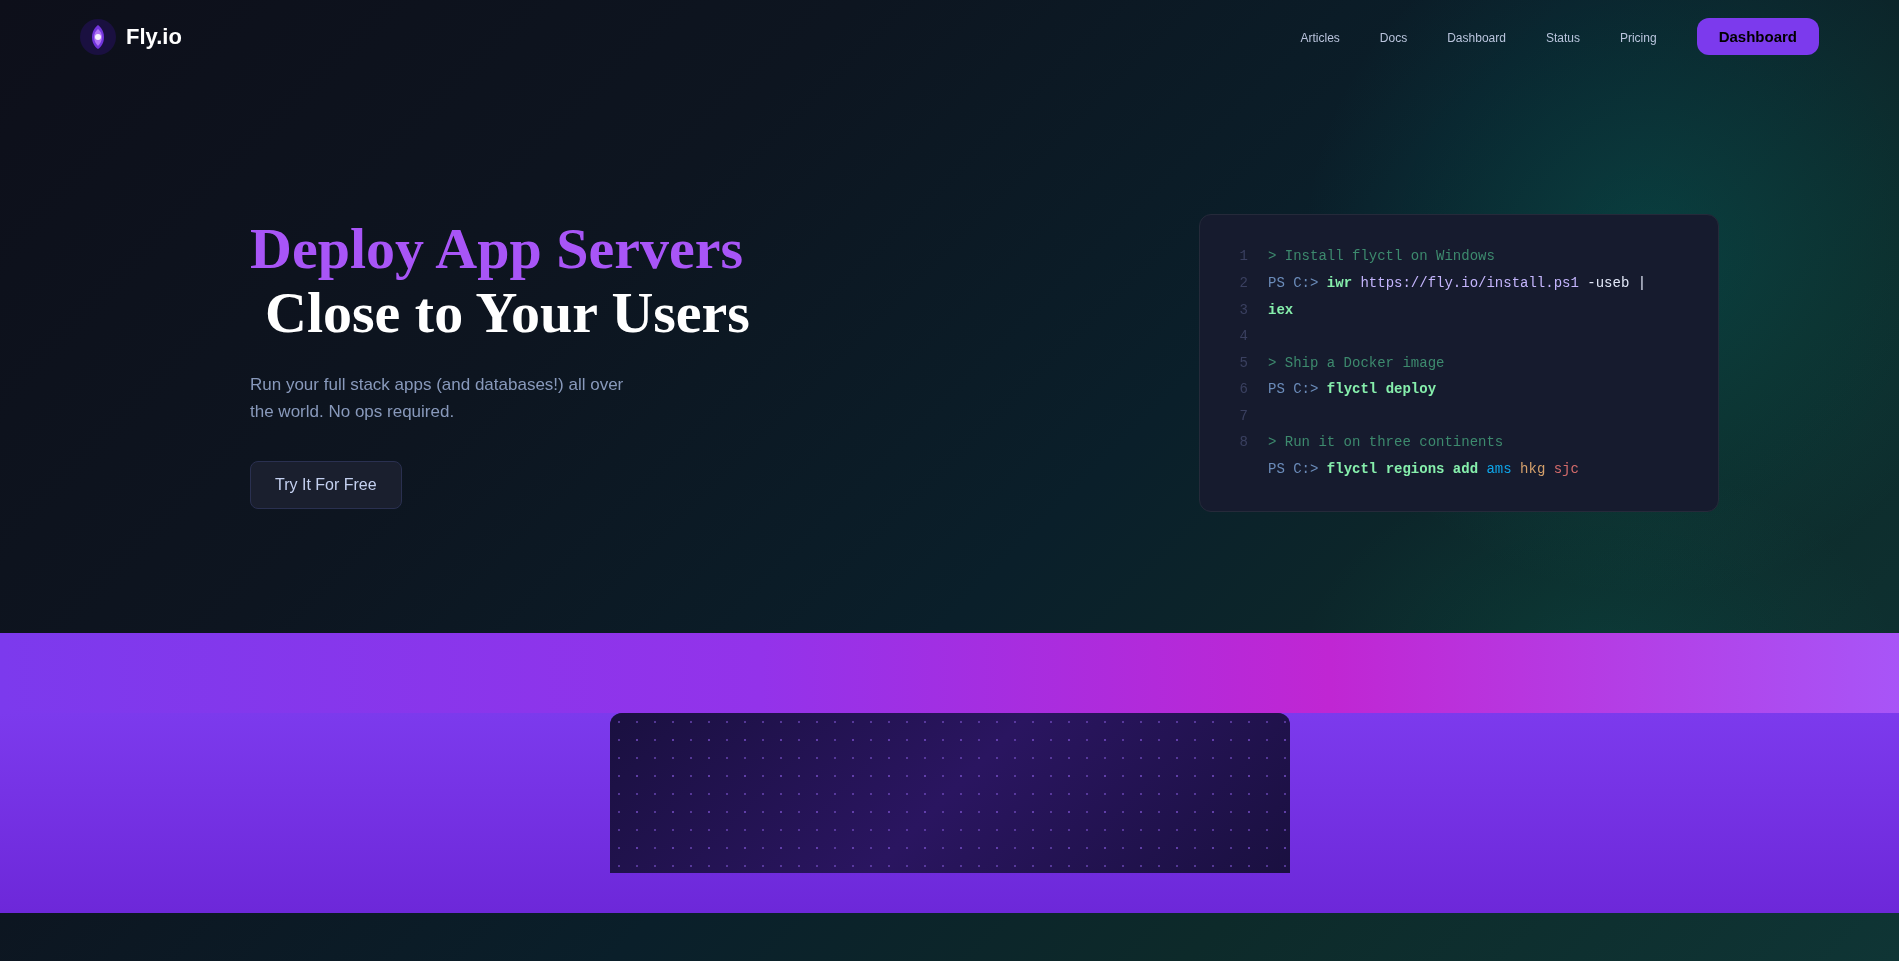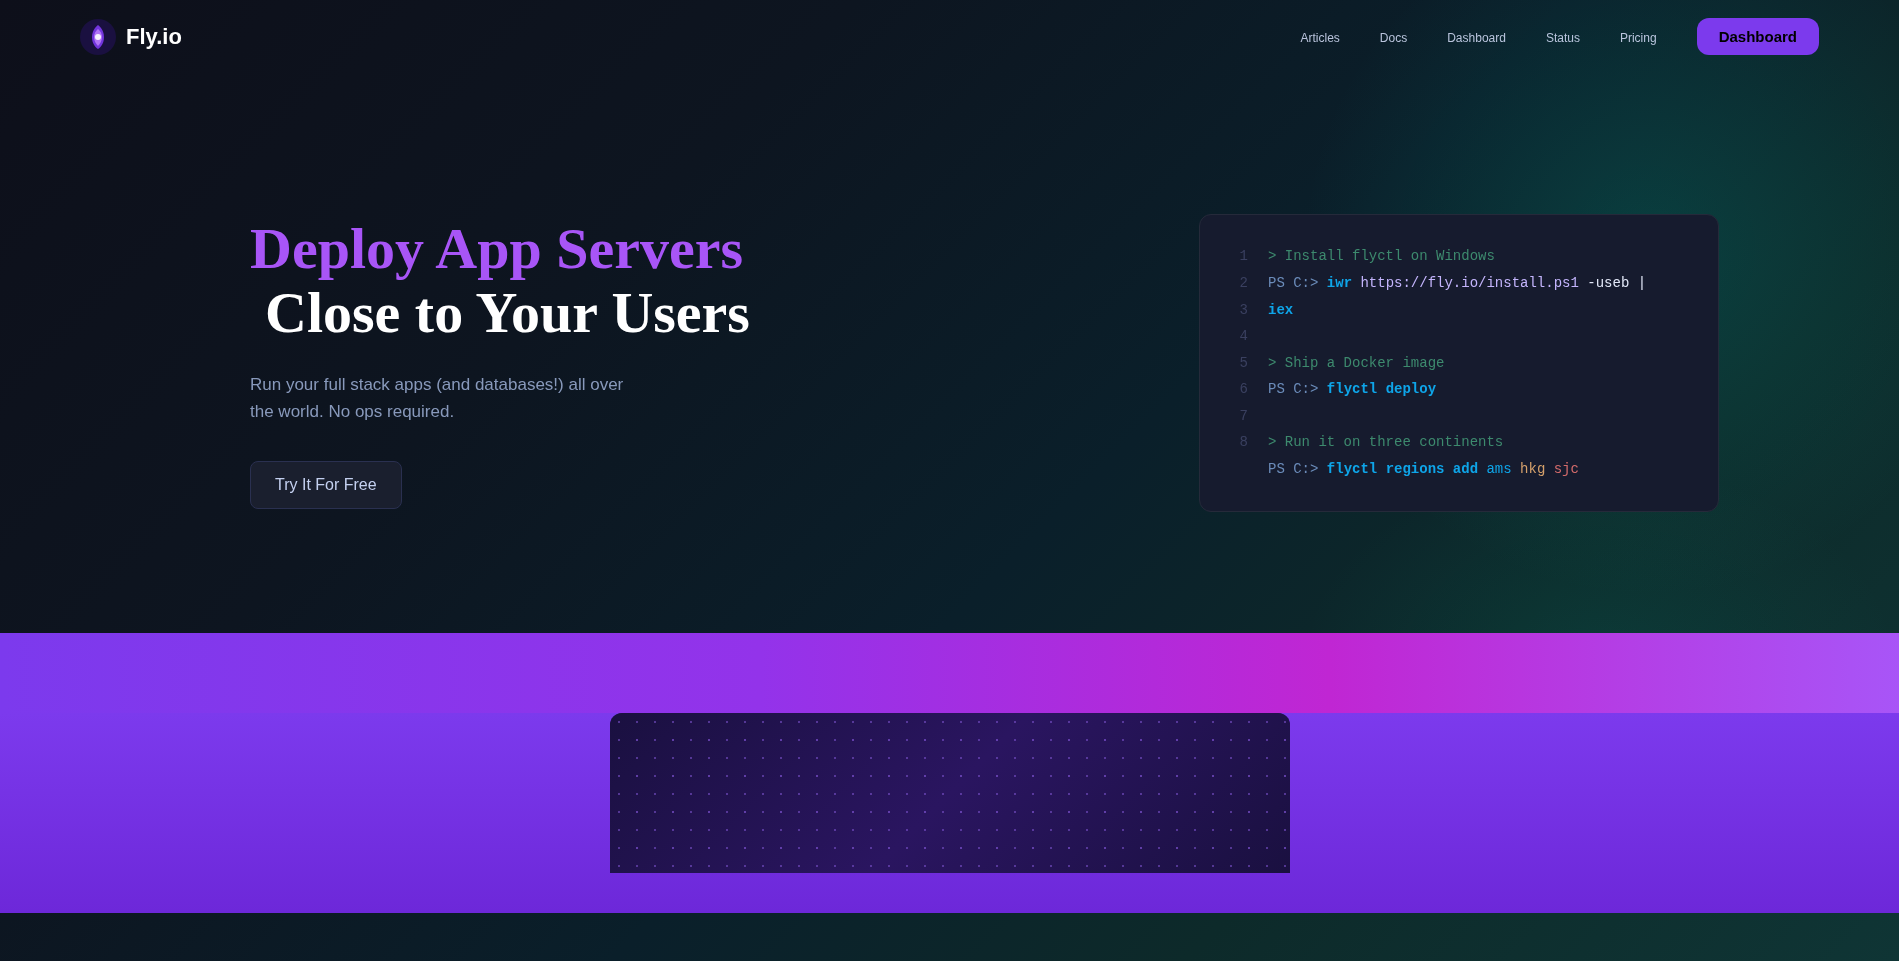--- a/index.html
+++ b/index.html
@@ -175,21 +175,21 @@
 
     .line-num {
       color: #3a4060;
       min-width: 16px;
       text-align: right;
       user-select: none;
     }
 
     .code-comment { color: #3d8a6e; }
     .code-prompt { color: #6b8cba; }
-    .code-cmd { color: #0ea5e9; font-weight: 600; }
+    .code-cmd { color: #86efac; font-weight: 600; }
     .code-url { color: #c4b5fd; }
     .code-flag { color: #e2e8f8; }
     .code-param-ams { color: #0ea5e9; }
     .code-param-hkg { color: #d4a06b; }
     .code-param-sjc { color: #d46b6b; }
 
     
     .purple-banner {
       position: relative;
       z-index: 5;

